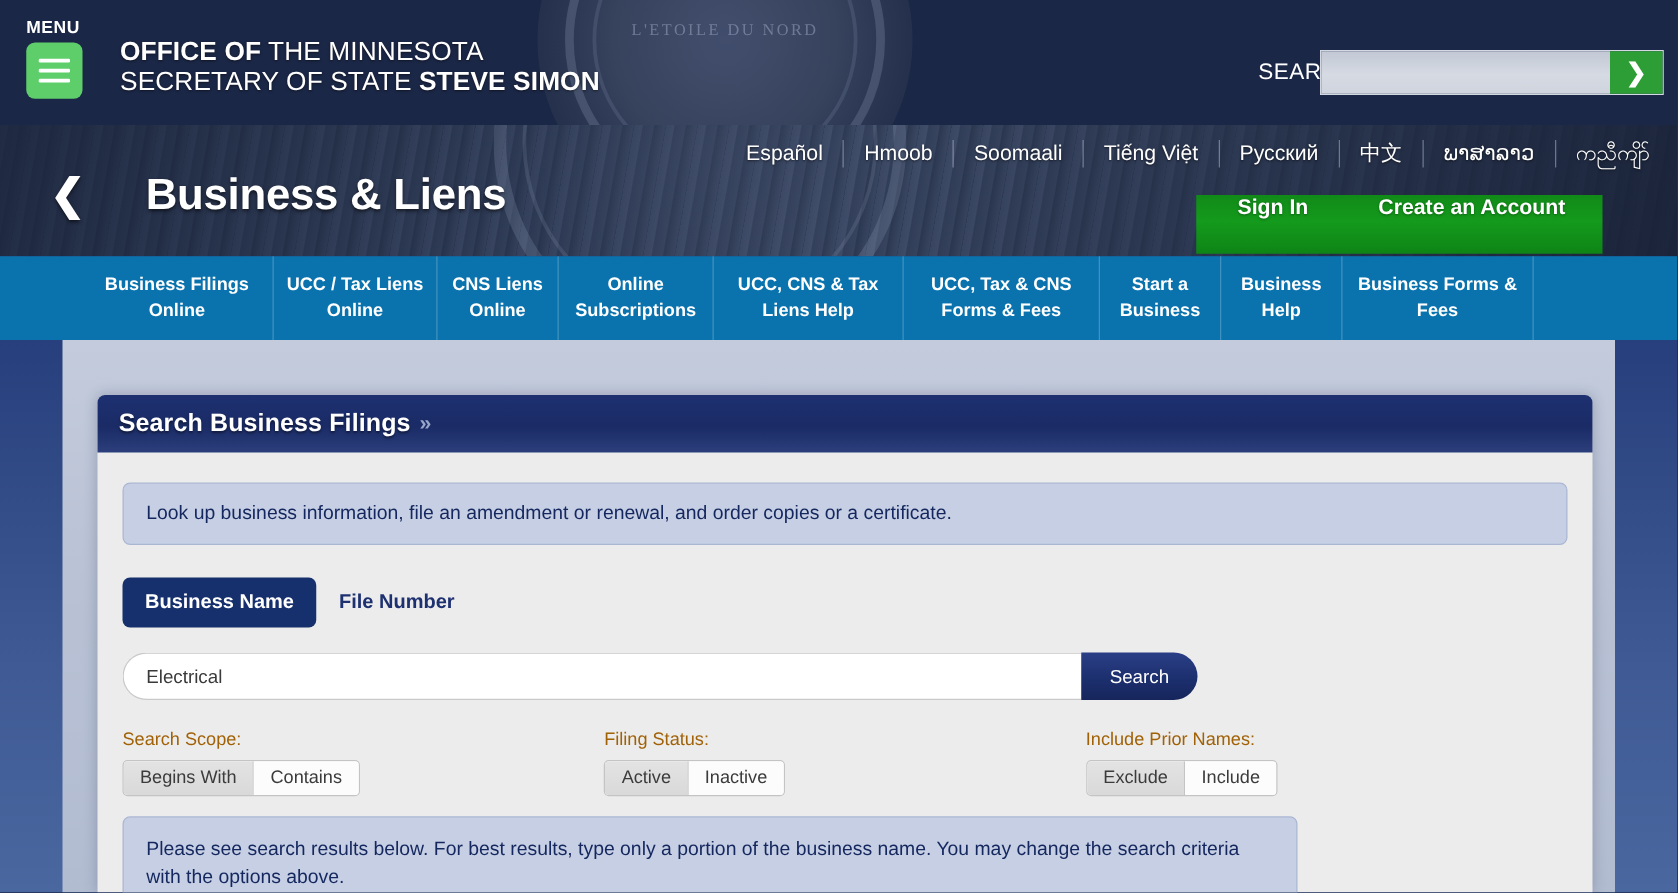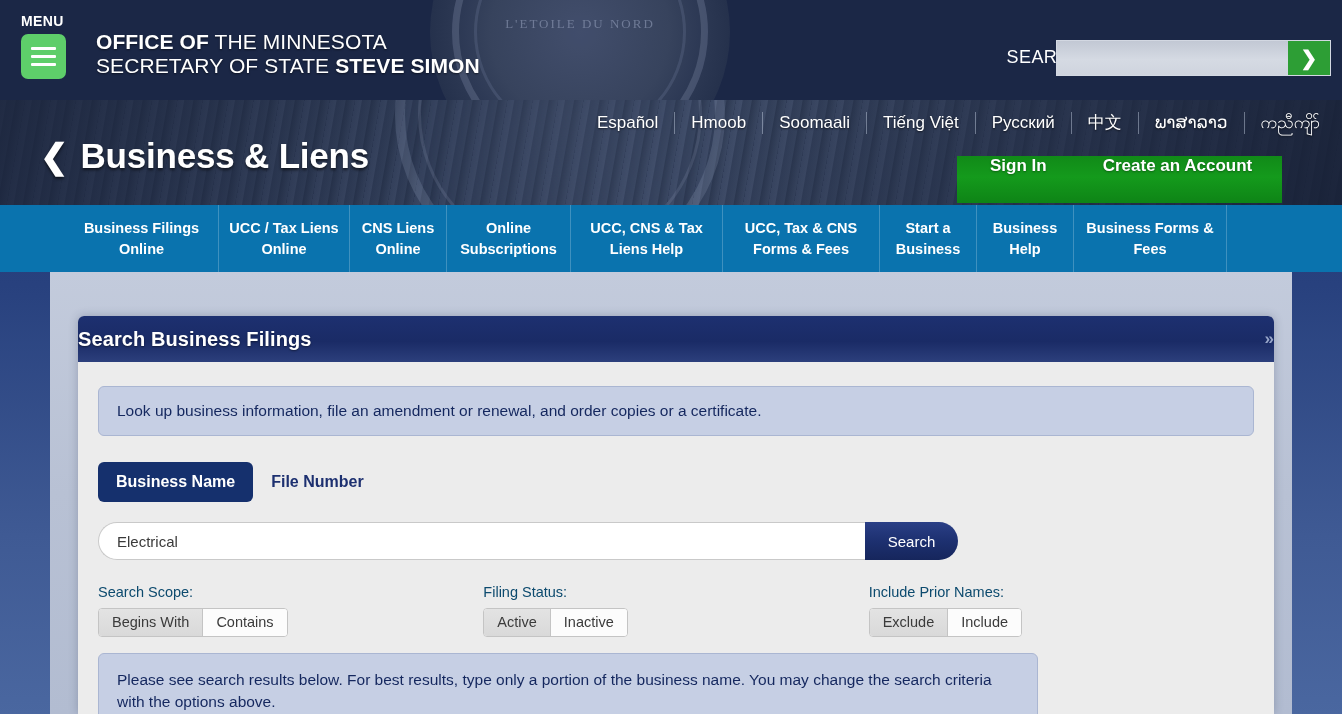--- a/index.html
+++ b/index.html
@@ -127,20 +127,21 @@
     position: absolute; left: 40px; top: 36px;
     display: flex; align-items: center; gap: 12px;
   }
   .page-title .chev {
     color: #fff; font-size: 34px; font-weight: 700; line-height: 34px;
     text-shadow: 0 2px 3px rgba(0,0,0,.6);
   }
   .page-title .ttl {
     color: #ffffff; font-size: 35px; font-weight: 700; letter-spacing: -.2px;
     text-shadow: 0 2px 3px rgba(0,0,0,.6);
+    margin-left: 36px;
   }
 
   .acct-bar {
     position: absolute; left: 957px; top: 156px; width: 325px; height: 47px;
     background: linear-gradient(to bottom, #118a18 0%, #149a1c 45%, #0e8416 100%);
     display: flex; align-items: flex-start;
   }
   .acct-bar a {
     color: #ffffff; font-size: 17px; font-weight: 700; text-decoration: none; cursor: pointer;
     text-shadow: 0 1px 2px rgba(0,0,0,.35);
@@ -171,21 +172,21 @@
   }
   .panel {
     position: absolute; left: 28px; top: 44px; width: 1196px; height: 398px;
     background: #ececec;
     border-radius: 6px 6px 0 0;
     box-shadow: 0 0 10px rgba(40,50,80,.28);
   }
   .panel-head {
     height: 46px; border-radius: 6px 6px 0 0;
     background: linear-gradient(to bottom, #1d3070 0%, #1a2b66 55%, #2c3f7c 100%);
-    display: flex; align-items: center;  justify-content: space-between;
+    display: flex; align-items: center; padding-left: 17px;
   }
   .panel-head .h {
     color: #ffffff; font-size: 20px; font-weight: 700; letter-spacing: .1px;
     text-shadow: 0 1px 2px rgba(0,0,0,.45);
   }
   .panel-head .chev2 {
     color: #98a6c9; font-size: 17px; font-weight: 700; margin-left: 7px;
   }
 
   .panel-body { padding: 24px 20px 0 20px; }
@@ -214,21 +215,21 @@
   }
   .sr-btn {
     width: 93px; height: 38px; border: none; cursor: pointer;
     border-radius: 0 19px 19px 0;
     background: linear-gradient(to bottom, #2a3f86 0%, #1d3070 50%, #16265c 100%);
     color: #ffffff; font-size: 15px; font-family: "Liberation Sans", sans-serif;
   }
 
   .filters { display: flex; margin-top: 24px; }
   .filter { width: 390px; }
-  .filter .flabel { font-size: 14.5px; color: #0c4a6e; margin-bottom: 8px; }
+  .filter .flabel { font-size: 14.5px; color: #a16207; margin-bottom: 8px; }
   .toggle {
     display: inline-flex; border: 1px solid #c4c4c4; border-radius: 4px; overflow: hidden;
     background: #ffffff;
   }
   .toggle .opt {
     font-size: 14.5px; padding: 5px 13px 6px 13px; cursor: pointer; color: #3b3b3b;
     border-right: 1px solid #c4c4c4; background: #fcfcfc;
   }
   .toggle .opt:last-child { border-right: none; }
   .toggle .opt.sel {

